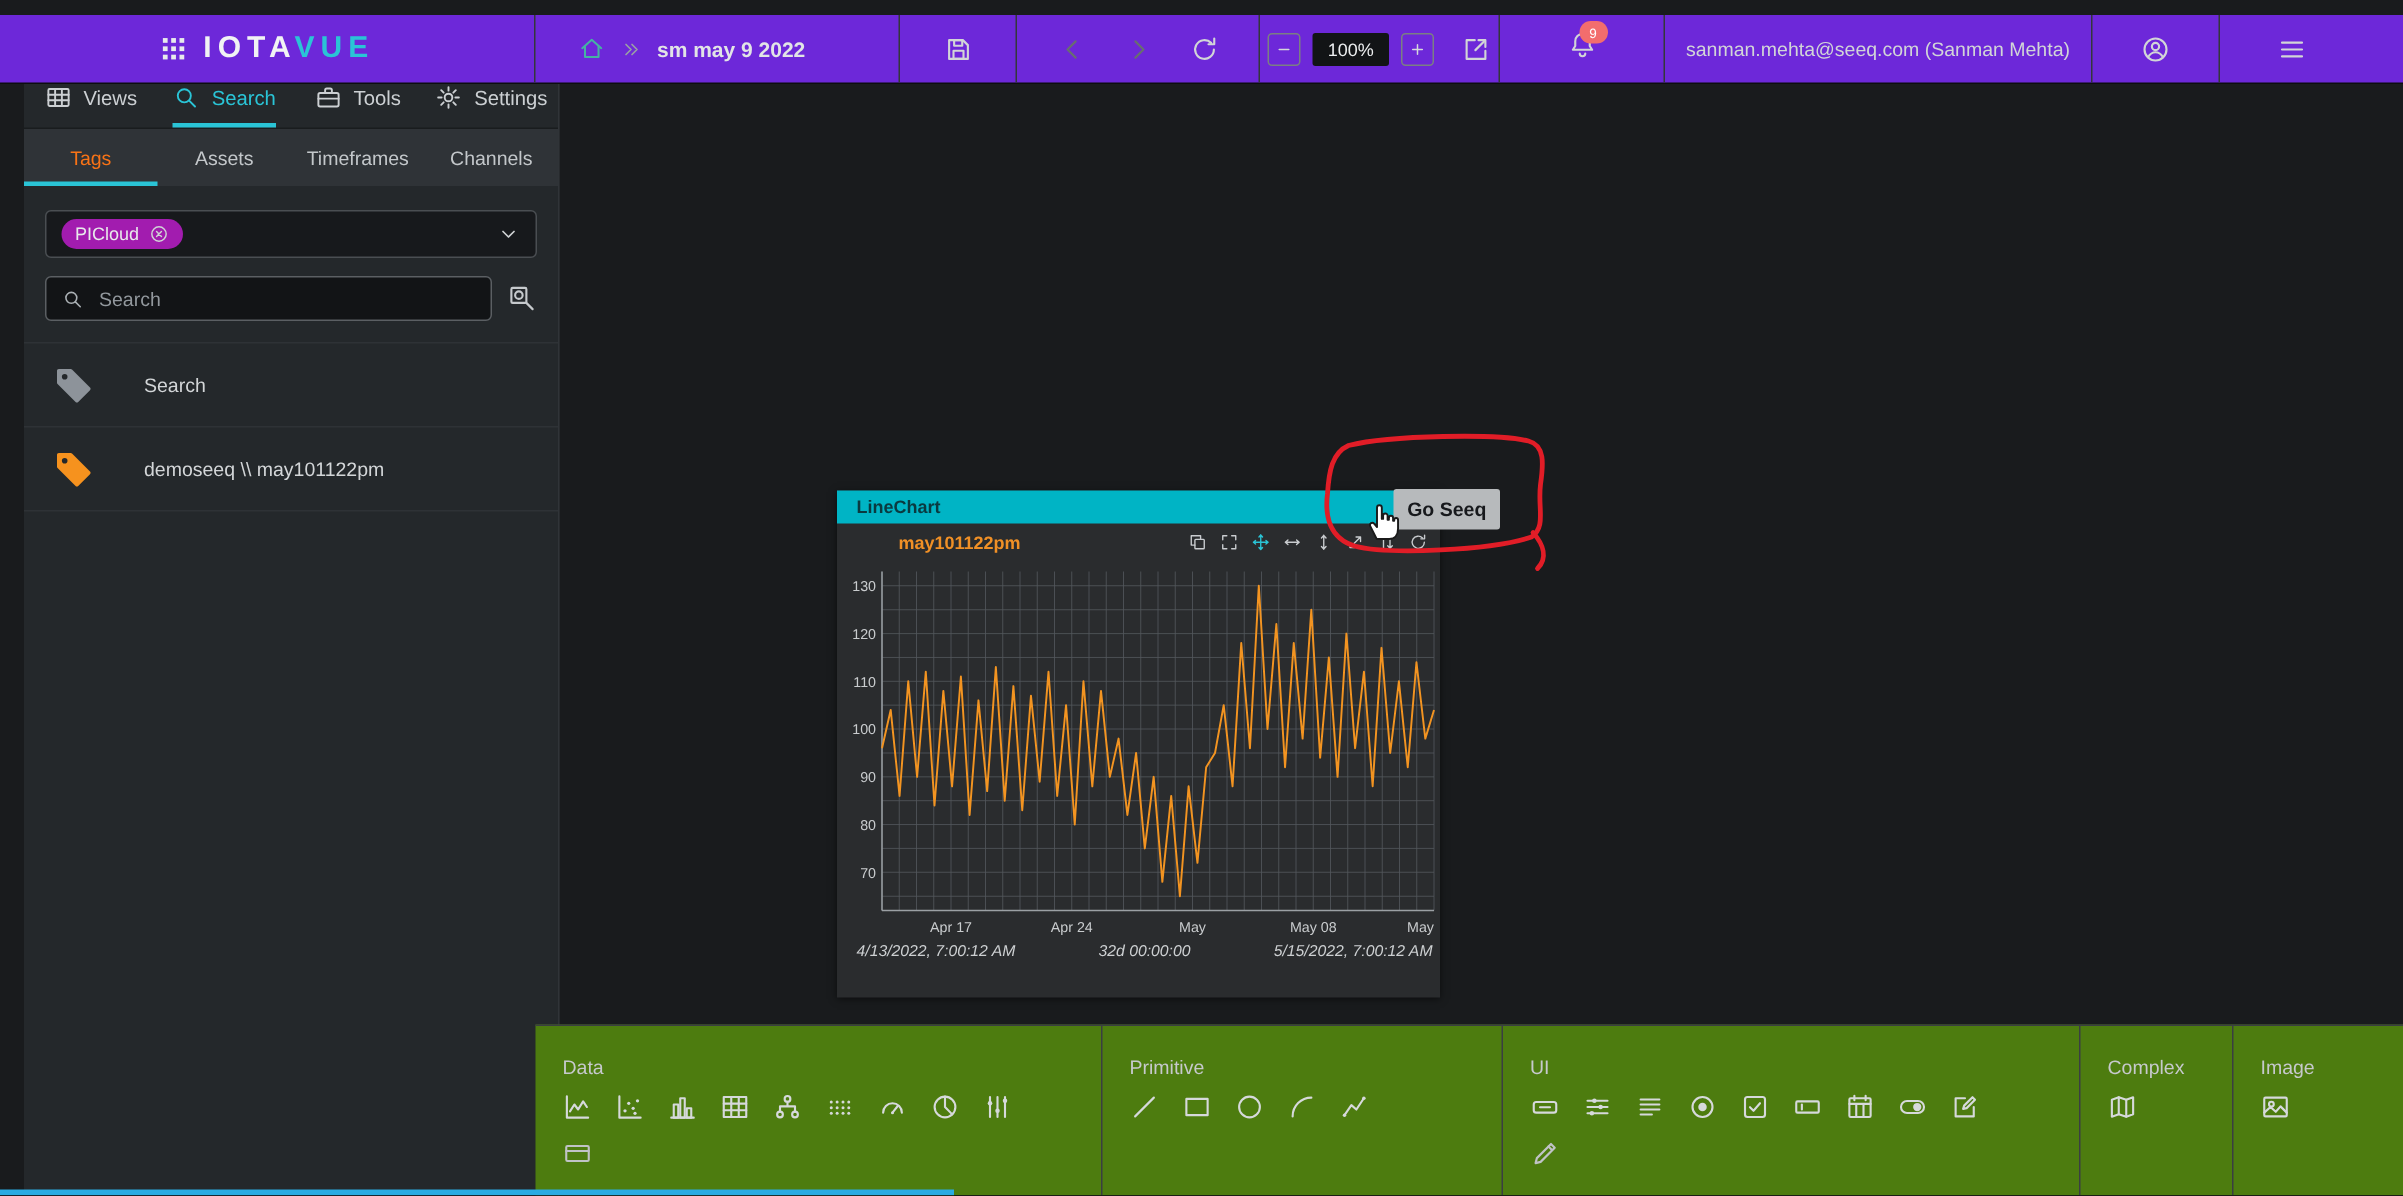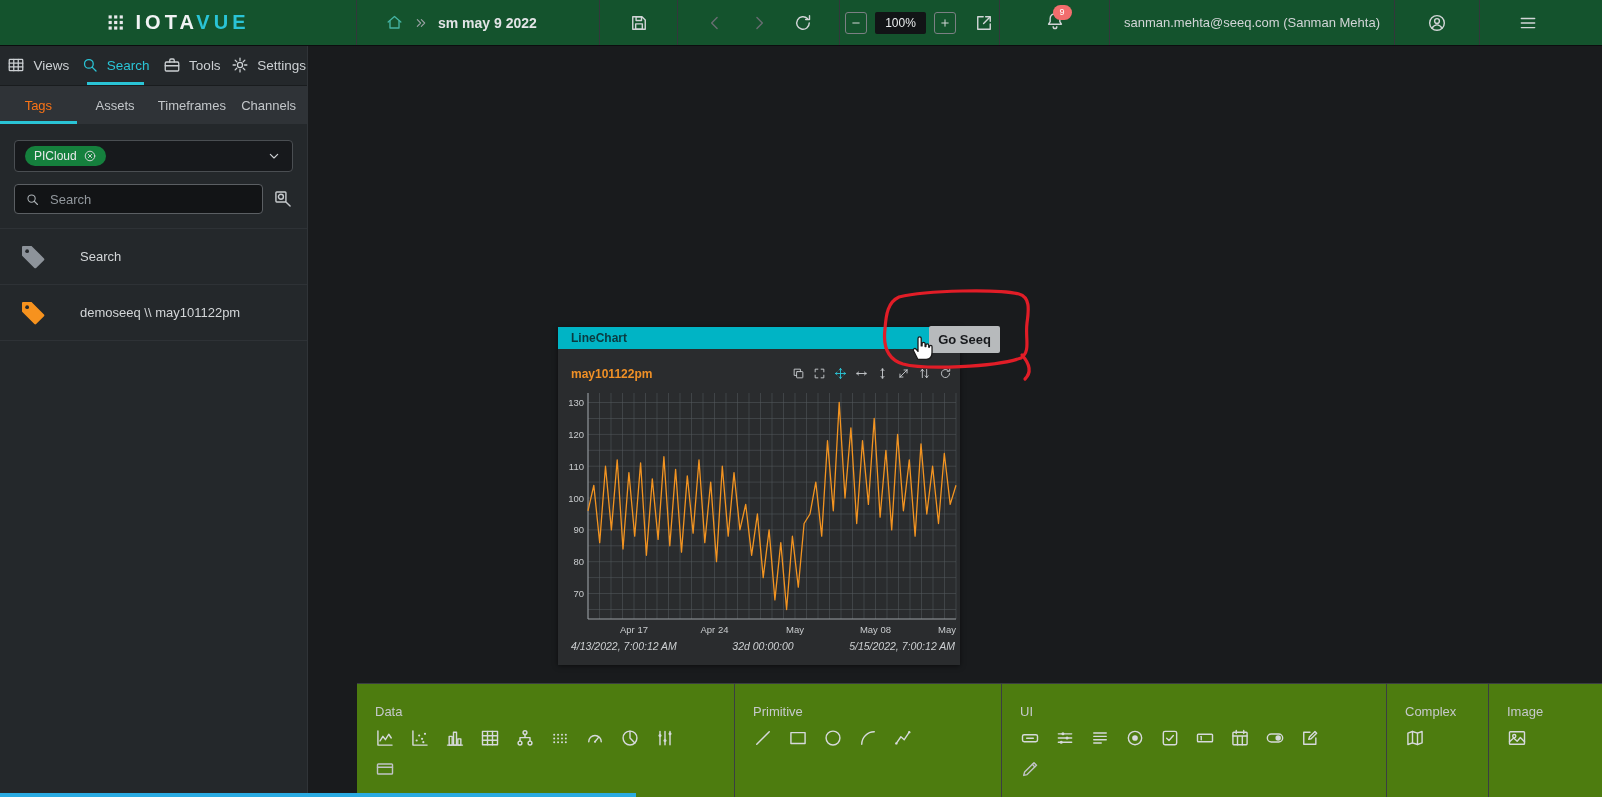--- a/index.html
+++ b/index.html
@@ -4,21 +4,21 @@
 <style>
   html,body{margin:0;padding:0;background:#111;}
   body{font-family:"Liberation Sans","DejaVu Sans",sans-serif;}
   .app{position:relative;width:1602px;height:797px;overflow:hidden;background:#191b1d;color:#d6d9db;}
 
   
   .ic{display:inline-flex;width:20px;height:20px;flex:none;}
   .ic svg{width:100%;height:100%;stroke:currentColor;fill:none;stroke-width:1.7;stroke-linecap:round;stroke-linejoin:round;}
 
   
-  .topbar{position:absolute;top:0;left:0;right:0;height:45px;background:#14532d;display:flex;align-items:stretch;z-index:7;border-bottom:1px solid #0c0d0f;}
+  .topbar{position:absolute;top:10px;left:0;right:0;height:45px;background:#6d28d9;display:flex;align-items:stretch;z-index:7;border-bottom:1px solid #0c0d0f;}
   .tb-sec{display:flex;align-items:center;border-right:1px solid #33373b;box-sizing:border-box;color:#d2d5d7;}
   .logo-sec{width:357px;justify-content:center;gap:10px;}
   .logo-icon{width:19px;height:19px;color:#e8eaec;}
   .logo-text{font-size:20px;font-weight:700;letter-spacing:4px;color:#f1f3f4;}
   .logo-text .teal{color:#2ac4d6;}
   .crumb-sec{width:243px;padding-left:28px;gap:9px;font-size:14px;color:#e2e4e6;font-weight:bold;}
   .home-ic{color:#45b3a2;width:19px;height:19px;}
   .crumb-chev{color:#9aa0a4;width:16px;height:16px;}
   .save-sec{width:78px;justify-content:center;}
   .nav-sec{width:162px;justify-content:center;gap:24px;}
@@ -29,50 +29,50 @@
   .zoom-val{background:#121416;padding:4px 10px;border-radius:2px;font-size:12px;color:#eceeef;}
   .ext-ic{margin-left:10px;}
   .bell-sec{width:110px;justify-content:center;}
   .bell-wrap{position:relative;}
   .badge{position:absolute;top:-6px;right:-7px;min-width:15px;height:15px;border-radius:8px;background:#f26d6d;color:#fff;font-size:9px;display:flex;align-items:center;justify-content:center;padding:0 2px;}
   .email-sec{width:285px;justify-content:center;font-size:13px;color:#d2d5d7;}
   .account-sec{width:85px;justify-content:center;}
   .menu-sec{flex:1;border-right:none;padding-left:38px;}
 
   
-  .sidebar{position:absolute;top:45px;left:0;width:308px;bottom:0;background:#24282b;border-right:1px solid #303438;box-sizing:border-box;z-index:6;}
+  .sidebar{position:absolute;top:45px;left:16px;width:357px;bottom:0;background:#24282b;border-right:1px solid #303438;box-sizing:border-box;z-index:6;}
   .side-nav{display:flex;height:40px;border-bottom:1px solid #191c1e;}
   .nav-item{flex:1;display:flex;align-items:center;justify-content:center;gap:8px;font-size:13.5px;color:#ccd0d3;position:relative;cursor:pointer;}
   .nav-item .ic{width:18px;height:18px;}
   .nav-item.active{color:#2ac4d6;}
   .nav-item.active::after{content:"";position:absolute;left:10px;right:10px;bottom:0;height:3px;background:#2ac4d6;}
   .sub-tabs{display:flex;height:38px;background:#2f3337;}
   .tab{flex:1;display:flex;align-items:center;justify-content:center;font-size:13px;color:#c3c7ca;position:relative;cursor:pointer;}
   .tab.active{color:#f97316;}
   .tab.active::after{content:"";position:absolute;left:0;right:0;bottom:0;height:3px;background:#2ac4d6;}
   .dropdown{margin:16px 14px 0;height:32px;background:#17191c;border:1px solid #4a4e52;border-radius:4px;display:flex;align-items:center;justify-content:space-between;padding:0 10px;box-sizing:border-box;}
-  .chip{display:flex;align-items:flex-end;gap:6px;background:#15803d;border-radius:11px;padding:3px 9px;font-size:12px;color:#e8eaeb;}
+  .chip{display:flex;align-items:flex-end;gap:6px;background:#a21caf;border-radius:11px;padding:3px 9px;font-size:12px;color:#e8eaeb;}
   .chip .ic{width:14px;height:14px;color:#d0d3d5;}
   .dd-chev{width:16px;height:16px;color:#cfd2d4;}
   .search-row{margin:12px 14px 0;display:flex;align-items:center;gap:10px;}
   .search-box{flex:1;display:flex;align-items:center;gap:8px;background:#121416;border:1px solid #5b5f63;border-radius:4px;height:30px;padding:0 10px;box-sizing:border-box;}
   .search-box .ic{width:15px;height:15px;color:#aab0b4;}
   .search-box input{background:transparent;border:none;outline:none;color:#dfe2e4;font-size:13px;width:100%;font-family:inherit;}
   .search-box input::placeholder{color:#92989d;}
   .side-extra-ic{width:20px;height:20px;color:#c6cacd;}
   .result-list{margin-top:14px;border-top:1px solid #2e3236;}
   .result-item{height:55px;display:flex;align-items:center;padding:0 18px;border-bottom:1px solid #2e3236;cursor:pointer;}
   .tag-ic{width:30px;height:30px;margin-right:32px;}
   .item-label{font-size:13px;color:#d3d6d8;}
 
   
   .canvas{position:absolute;left:357px;top:45px;right:0;bottom:113px;background:#191b1d;overflow:hidden;}
   .widget{position:absolute;left:201px;top:282px;width:402px;height:338px;background:#2a2c2e;box-shadow:0 1px 5px rgba(0,0,0,.55);}
   .widget-header{height:22px;background:#00b4c5;color:#0a3a40;font-size:12px;font-weight:700;display:flex;align-items:center;padding:0 13px;}
-  .widget-sub{display:flex;justify-content:space-between;align-items:center;padding:15px 8px 0 13px;height:19px;}
+  .widget-sub{display:flex;justify-content:space-between;align-items:center;padding:3px 8px 0 13px;height:19px;margin-left:28px;}
   .series-label{color:#f09026;font-size:12px;font-weight:700;}
   .wtoolbar{display:flex;gap:8px;color:#c9cccf;}
   .wtoolbar .ic{width:13px;height:13px;cursor:pointer;}
   .wtoolbar .active{color:#2ac4d6;}
   #chart-svg{display:block;margin-top:4px;width:402px;height:252px;}
   #chart-svg .grid{stroke:#53585c;stroke-width:.55;}
   #chart-svg .axis{stroke:#9ba0a4;stroke-width:1;}
   #chart-svg .tick{fill:#c9ccce;font-size:9.5px;stroke:none;font-family:"Liberation Sans","DejaVu Sans",sans-serif;}
   .widget-footer{display:flex;justify-content:space-between;align-items:center;padding:1px 5px 0 13px;font-size:10.5px;color:#cdd0d2;font-style:italic;}
 

